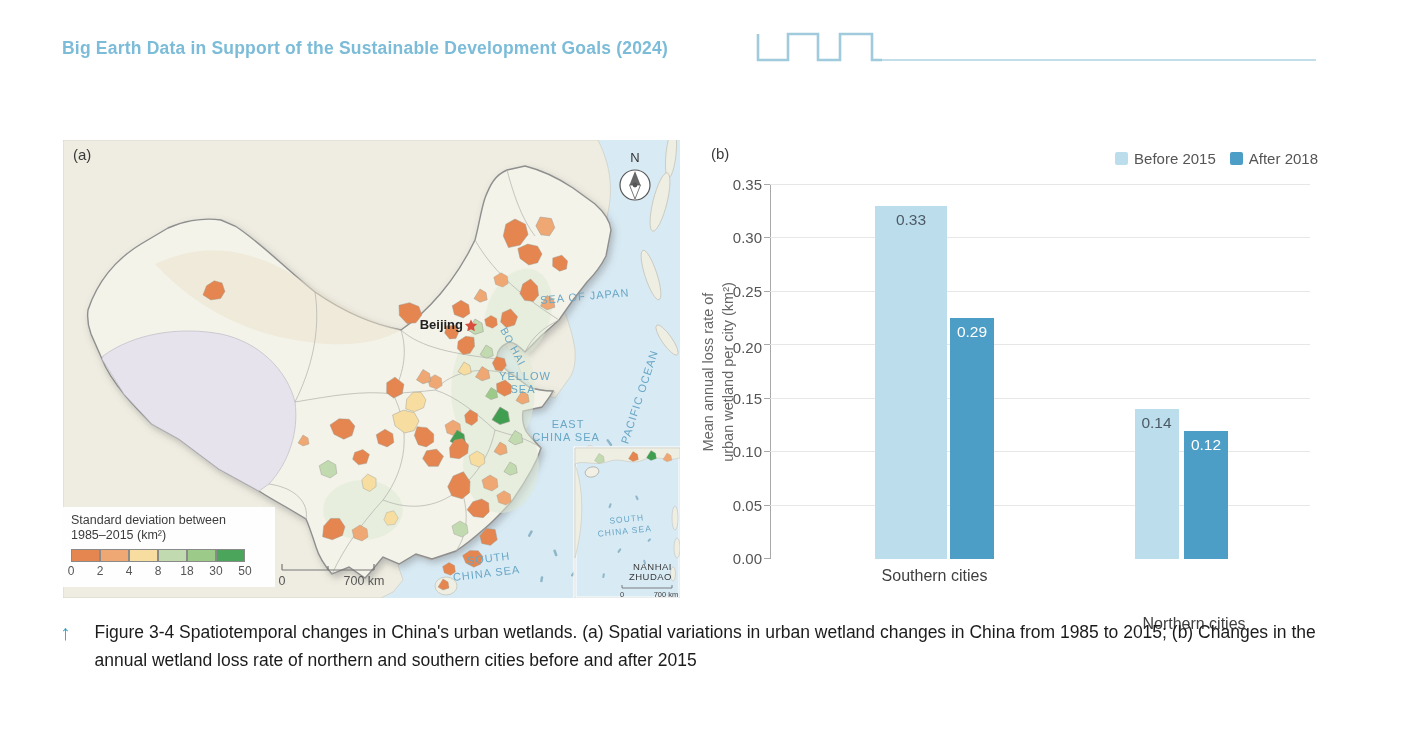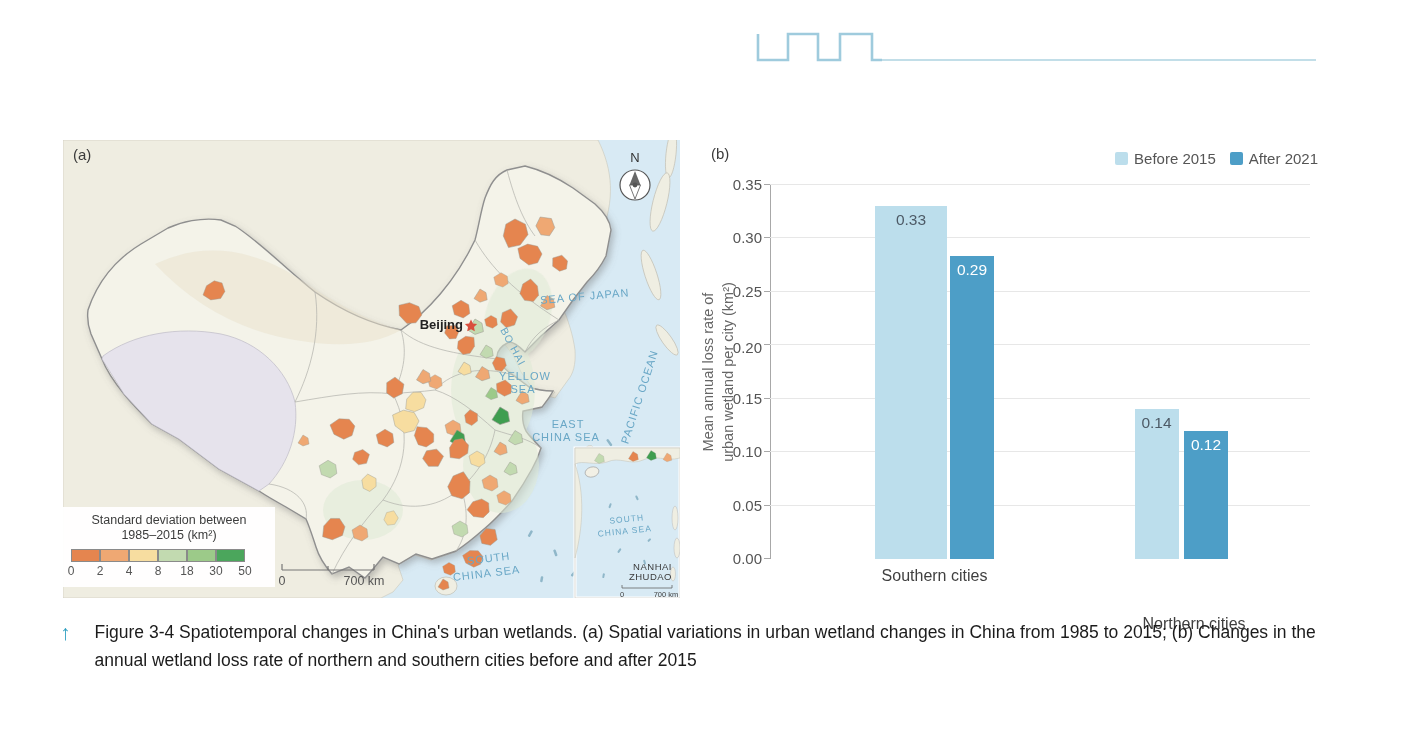--- a/index.html
+++ b/index.html
@@ -6,21 +6,21 @@
   body{font-family:"Liberation Sans", sans-serif; -webkit-font-smoothing:antialiased;}
   #page{position:relative;width:1407px;height:733px;background:#ffffff;overflow:hidden;}
 
   
   .hdr-title{position:absolute;left:62px;top:38px;font-size:17.5px;font-weight:bold;color:#7cbcd8;letter-spacing:.2px;}
   .hdr-wave{position:absolute;left:752px;top:26px;}
 
   
   .map-panel{position:absolute;left:63px;top:140px;width:617px;height:458px;}
   .panel-label{position:absolute;left:10px;top:6px;font-size:15px;color:#3a3a3a;z-index:5;}
-  .map-legend{position:absolute;left:0px;bottom:11px;width:196px;background:rgba(255,255,255,.95);padding:6px 8px 8px 8px;z-index:6;text-align:center;}
+  .map-legend{position:absolute;left:0px;bottom:11px;width:196px;background:rgba(255,255,255,.95);padding:6px 8px 8px 8px;z-index:6;}
   .map-legend .t{font-size:12.5px;color:#3c3c3c;line-height:1.25;}
   .ramp{display:flex;margin-top:5px;width:174px;}
   .ramp div{width:29px;height:13px;border:0.5px solid #8a8a8a;box-sizing:border-box;}
   .ramp-labels{position:relative;height:15px;width:174px;margin-top:2px;}
   .ramp-labels span{position:absolute;transform:translateX(-50%);font-size:12px;color:#555;}
 
   
   .chart-panel{position:absolute;left:710px;top:138px;width:622px;height:460px;}
   .chart-panel .panel-label{left:1px;top:7px;}
   .chart-legend{position:absolute;top:12px;right:14px;display:flex;gap:14px;align-items:center;}
@@ -43,20 +43,21 @@
   
   .caption{position:absolute;left:60px;top:618px;width:1276px;display:flex;gap:8px;}
   .caption .arr{color:#2e9fc0;font-size:21px;font-weight:bold;line-height:1.4;flex:0 0 auto;}
   .caption .txt{font-size:17.5px;color:#1b1b1b;line-height:1.6;margin-left:16px;}
 </style>
 </head>
 <body>
 
 <div id="page">
 
+  <div class="hdr-title">Big Earth Data in Support of the Sustainable Development Goals (2024)</div>
   <svg class="hdr-wave" width="570" height="40" viewBox="0 0 570 40">
     <path d="M6,8 V34 H36 V8 H66 V34 H88 V8 H120 V34 H130" fill="none" stroke="#9fcbdd" stroke-width="2.6"></path>
     <path d="M130,34 H564" fill="none" stroke="#aed3e0" stroke-width="1.4"></path>
   </svg>
 
   <div class="map-panel">
     <span class="panel-label">(a)</span>
 
     <svg width="617" height="458" viewBox="0 0 617 458">
       <defs>
@@ -274,21 +275,21 @@
   <div class="chart-panel">
     <span class="panel-label">(b)</span>
 
     <div class="chart-legend">
         <div class="item">
           <span class="sw" style="background: rgb(188, 222, 236);"></span>
           <span>Before 2015</span>
         </div>
         <div class="item">
           <span class="sw" style="background: rgb(77, 158, 199);"></span>
-          <span>After 2021</span>
+          <span>After 2018</span>
         </div>
       </div>
 
     <div class="ylab-wrap">
       <div class="ylab">
         <div>Mean annual loss rate of</div>
         <div>urban wetland per city (km²)</div>
       </div>
     </div>
 
@@ -316,21 +317,21 @@
         <div class="ytick-mark" style="bottom: 213.714px;"></div>
         <div class="gridline" style="bottom: 267.143px;"></div>
         <div class="ytick-mark" style="bottom: 267.143px;"></div>
         <div class="gridline" style="bottom: 320.571px;"></div>
         <div class="ytick-mark" style="bottom: 320.571px;"></div>
         <div class="gridline" style="bottom: 374px;"></div>
         <div class="ytick-mark" style="bottom: 374px;"></div>
         <div class="bar" style="left: 105px; height: 352.629px; background: rgb(188, 222, 236); padding-left: 28px;">
           <div class="val" style="color: rgb(77, 90, 102);">0.33</div>
         </div>
-        <div class="bar" style="left: 180px; height: 303px; background: rgb(77, 158, 199);">
+        <div class="bar" style="left: 180px; height: 241px; background: rgb(77, 158, 199);">
           <div class="val" style="color: rgb(255, 255, 255);">0.29</div>
         </div>
         <div class="bar" style="left: 364.5px; height: 149.6px; background: rgb(188, 222, 236);">
           <div class="val" style="color: rgb(77, 90, 102);">0.14</div>
         </div>
         <div class="bar" style="left: 414px; height: 128.229px; background: rgb(77, 158, 199);">
           <div class="val" style="color: rgb(255, 255, 255);">0.12</div>
         </div>
       </div>
 

